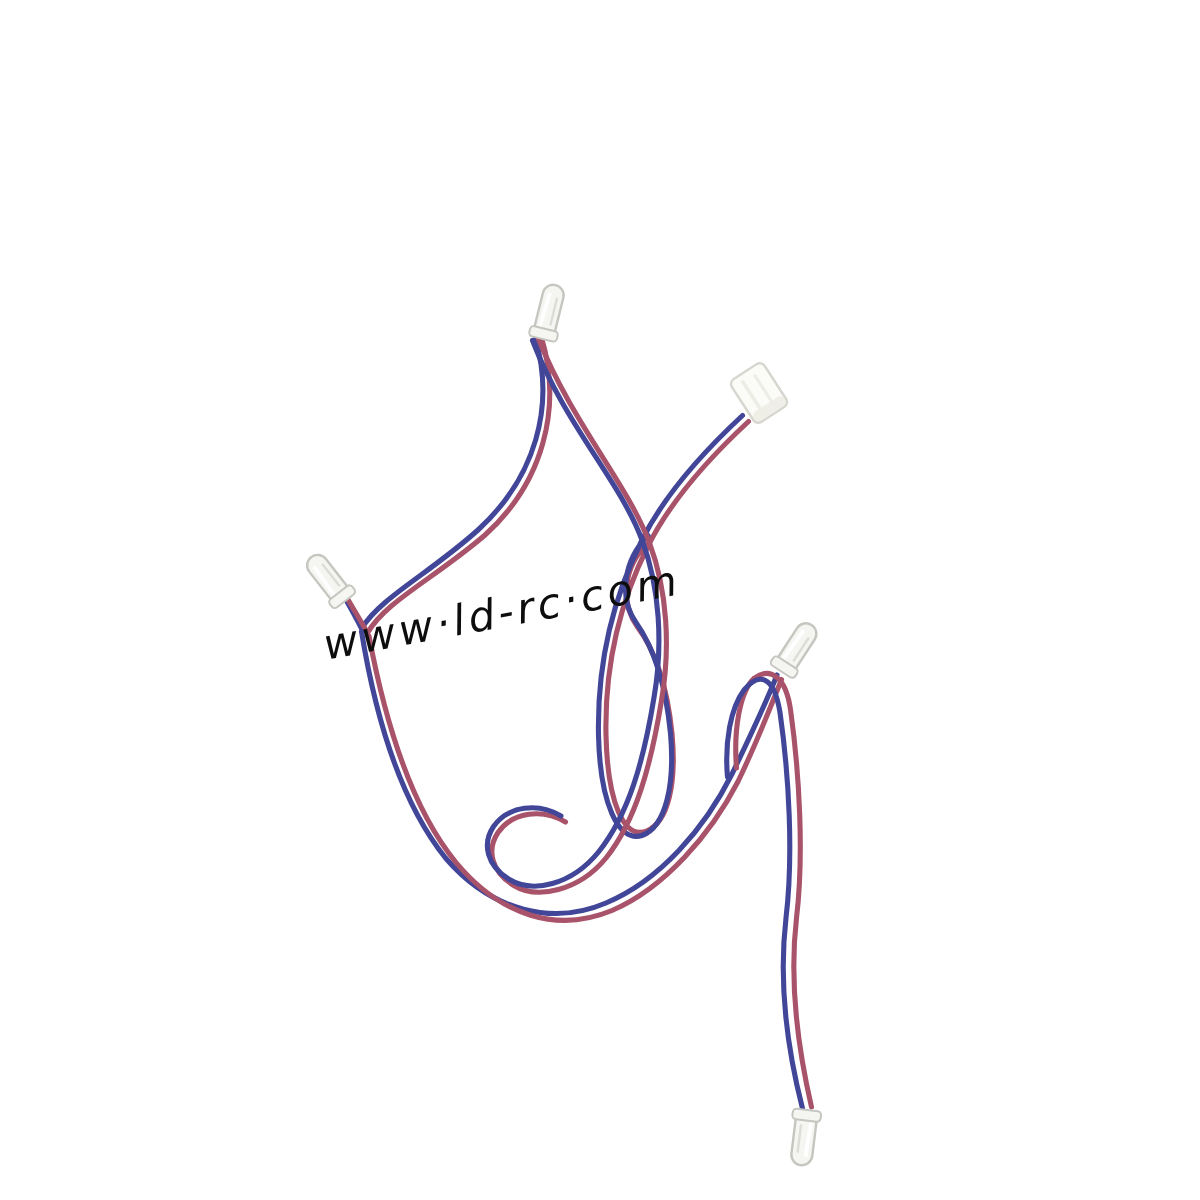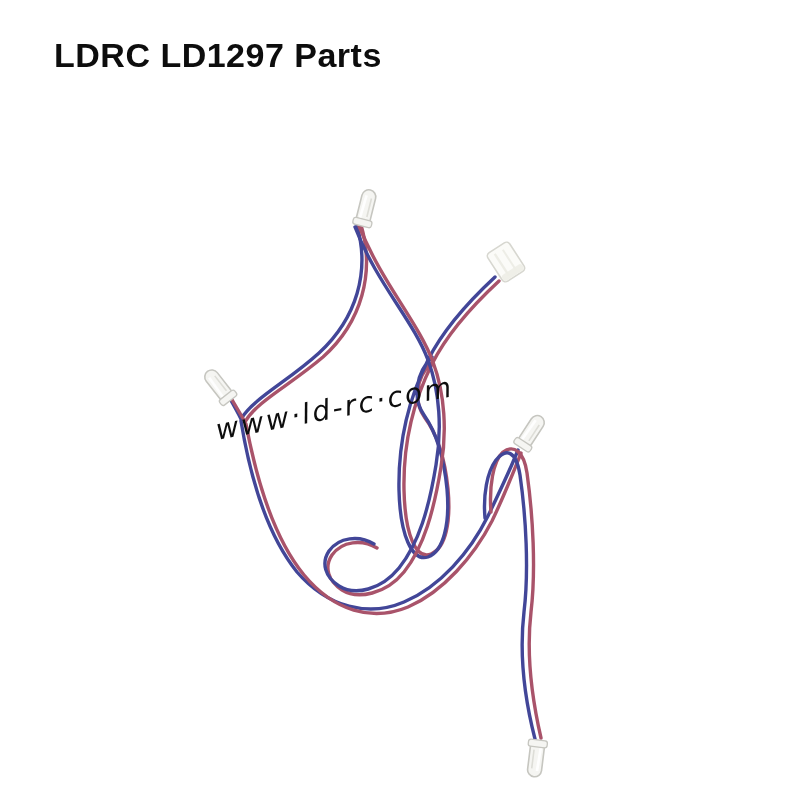--- a/index.html
+++ b/index.html
@@ -34,21 +34,20 @@
   svg{display:block}
   .wire{fill:none;stroke-linecap:round;stroke-linejoin:round;}
   .wire.red{stroke:var(--wire-red,#a9536a);stroke-width:3.4px;}
   .wire.blue{stroke:var(--wire-blue,#424698);stroke-width:3.4px;}
 </style>
 </head>
 <body>
 
 <div class="canvas">
 
-  <div class="page-title">LDRC LD1297 Parts</div>
 
   <div class="photo-area">
     <svg width="800" height="800" viewBox="0 0 800 800">
       <defs>
         <g id="led-shape">
           <rect x="-7" y="-35" width="14" height="36" rx="7" fill="var(--led-body,#f5f5f2)" stroke="var(--led-outline,#c6c6c0)" stroke-width="1.6"></rect>
           <rect x="-9.5" y="-5" width="19" height="7" rx="2.5" fill="var(--led-body,#f5f5f2)" stroke="var(--led-outline,#c6c6c0)" stroke-width="1.3"></rect>
           <line x1="-2.5" y1="-29" x2="-3.5" y2="-6" stroke="var(--led-highlight,#ffffff)" stroke-width="2.6" opacity="0.95"></line>
           <line x1="3" y1="-27" x2="3" y2="-8" stroke="var(--led-shade,#d9d9d3)" stroke-width="1.6" opacity="0.85"></line>
         </g>

